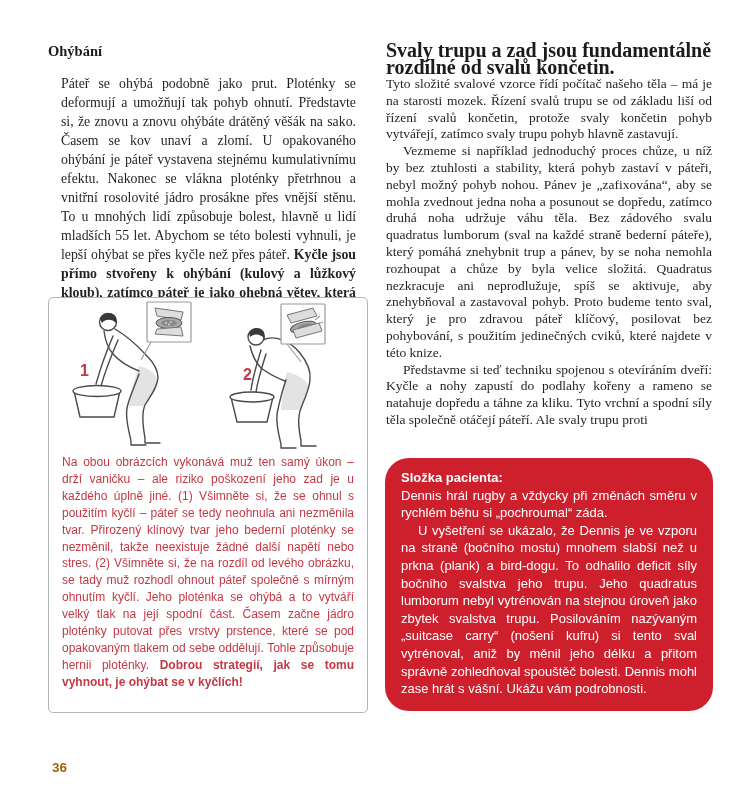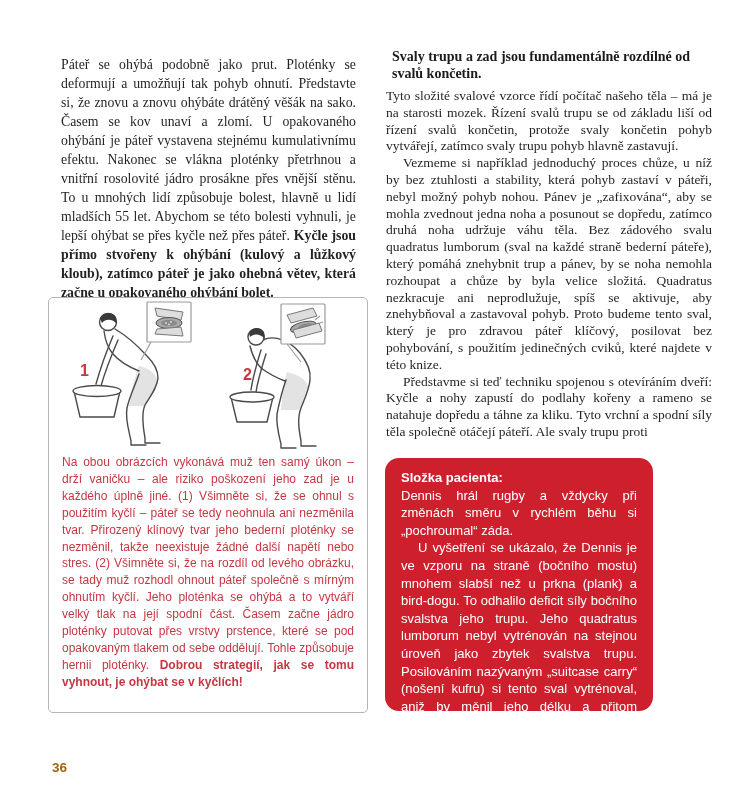--- a/index.html
+++ b/index.html
@@ -30,31 +30,31 @@
   .fig-num.n2{left:194px;top:66px;}
   .caption{
     margin:3px 13px 0 13px;font-family:"Liberation Sans", sans-serif;
     font-size:12px;line-height:16.9px;color:#c43843;text-align:justify;
     hyphens:auto;-webkit-hyphens:auto;
   }
   .caption b{font-weight:bold;}
   
   .col-right{position:absolute;left:386px;top:42px;width:326px;}
   .col-right h2{
-    margin:6px;font-size:14px;line-height:17px;font-weight:bold;color:#1c1a1b;
+    margin:0;font-size:20px;line-height:17px;font-weight:bold;color:#1c1a1b;
   }
   .col-right p{
     margin:0;font-size:13.5px;line-height:16.8px;text-align:justify;
     hyphens:auto;-webkit-hyphens:auto;
   }
   .indent{text-indent:17px;}
   
   .patient-box{
-    position:absolute;left:385px;top:458px;width:268px;height:253px;
-    box-sizing:border-box;background:#ce1f2d;border-radius:14px;
+    position:absolute;left:385px;top:458px;width:328px;height:253px;
+    box-sizing:border-box;background:#ce1f2d;border-radius:24px;
     padding:11px 16px 0 16px;color:#ffffff;
     font-family:"Liberation Sans", sans-serif;font-size:13px;line-height:17.6px;
     text-align:justify;hyphens:auto;-webkit-hyphens:auto;
   }
   .patient-box p{margin:0;}
   .pb-title{font-weight:bold;}
   
   .page-number{
     position:absolute;left:52px;top:760px;color:#a16207;
     font-family:"Liberation Sans", sans-serif;font-size:13.5px;font-weight:bold;
@@ -70,20 +70,21 @@
   .disc{fill:#a9a9a9;stroke:#555;stroke-width:1;}
   .disc2{fill:#8a8a8a;stroke:none;}
   .conn{stroke:#9a9a9a;stroke-width:1.1;}
 </style>
 </head>
 <body>
 
 <div class="page">
 
   <div class="col-left">
+    <h2>Ohýbání</h2>
     <p><span>Páteř se ohýbá podobně jako prut. Ploténky se deformují a umožňují tak pohyb ohnutí. Představte si, že znovu a znovu ohýbáte drátěný věšák na sako. Časem se kov unaví a zlomí. U opakovaného ohýbání je páteř vystavena stejnému kumulativnímu efektu. Nakonec se vlákna ploténky přetrhnou a vnitřní rosolovité jádro prosákne přes vnější stěnu. To u mnohých lidí způsobuje bolest, hlavně u lidí mladších 55 let. Abychom se této bolesti vyhnuli, je lepší ohýbat se přes kyčle než přes páteř. </span><b>Kyčle jsou přímo stvořeny k ohýbání (kulový a lůžkový kloub), zatímco páteř je jako ohebná větev, která začne u opakovaného ohýbání bolet.</b></p>
   </div>
 
   <div class="figure-box">
     <div class="fig-area">
       <svg class="art" viewBox="0 0 318 151" aria-hidden="true">
 
         <g>
           <g transform="translate(10,6)">
 

